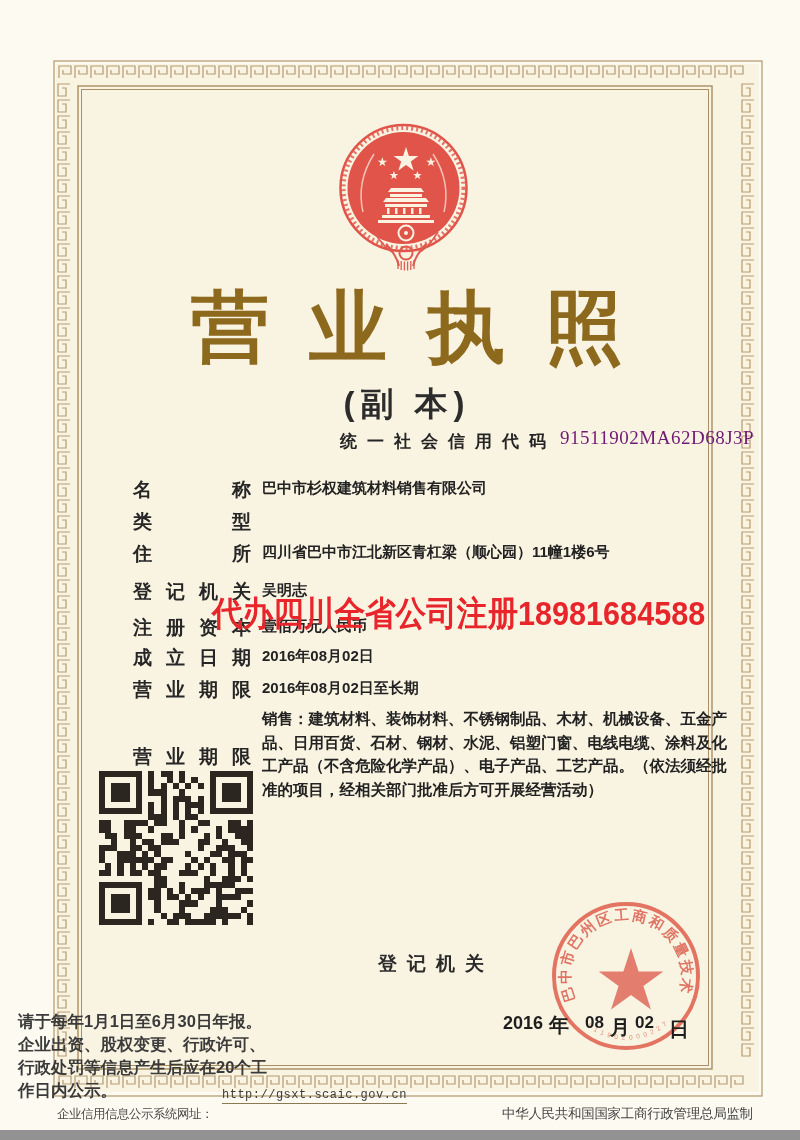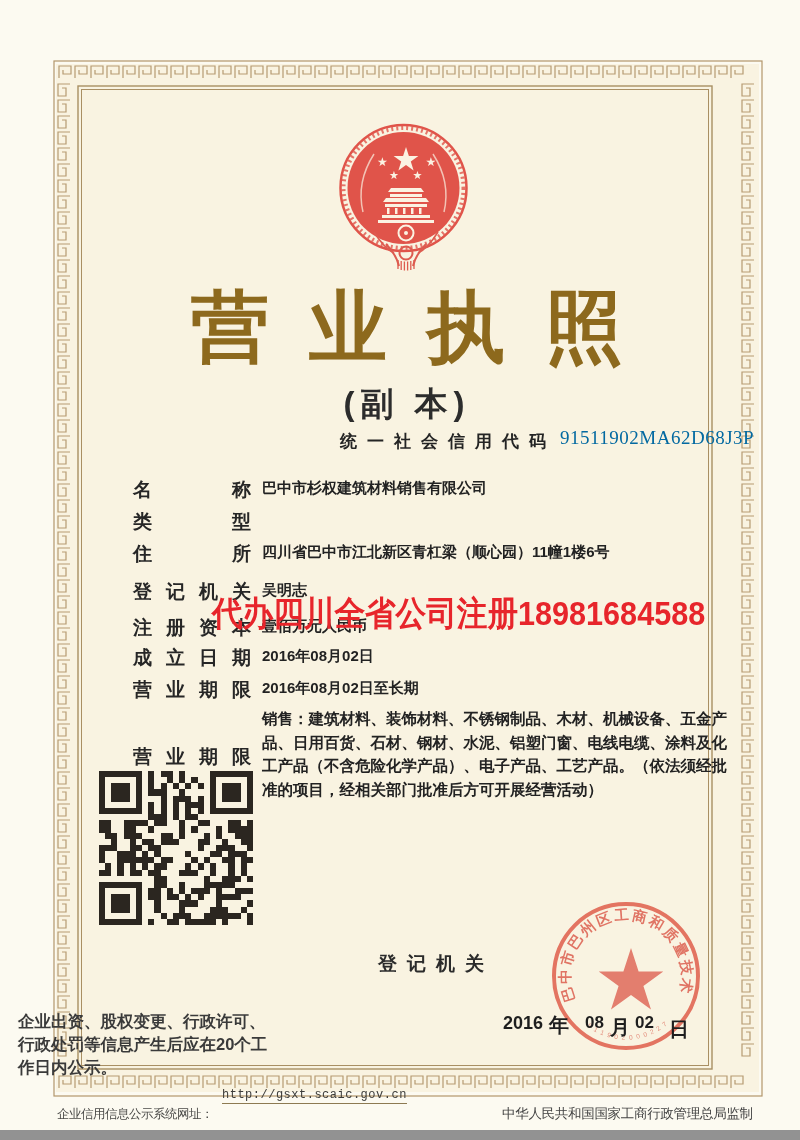--- a/index.html
+++ b/index.html
@@ -9,21 +9,21 @@
   #paper-margin{left:0;top:0;width:800px;height:1140px;background:#fcfaf1;}
   #paper-inner{left:56px;top:64px;width:703px;height:1028px;background:#f9f3e1;}
   #border-svg{left:53px;top:60px;z-index:3;}
   #emblem-svg{left:338px;top:112px;z-index:4;}
   #cert-title{left:7px;top:276px;width:800px;text-align:center;font-size:78px;font-weight:700;
       color:#8d691d;letter-spacing:40px;text-indent:40px;z-index:4;}
   #cert-subtitle{left:0;top:382px;width:814px;text-align:center;font-size:33px;font-weight:700;
       color:#2c2c2c;letter-spacing:6px;z-index:4;}
   #credit-label{left:340px;top:430px;font-size:17px;font-weight:700;color:#242424;letter-spacing:10px;z-index:4;}
   #credit-code{left:560px;top:427px;font-size:19px;font-family:"Liberation Serif","DejaVu Serif",serif;
-      color:#0369a1;letter-spacing:0.5px;z-index:4;}
+      color:#701a75;letter-spacing:0.5px;z-index:4;}
   #fields-layer{left:0;top:0;width:800px;height:1140px;z-index:5;}
   .frow{position:absolute;left:133px;display:flex;align-items:center;}
   .flabel{width:118px;font-size:19px;font-weight:700;color:#262626;text-align:justify;
       text-align-last:justify;line-height:22px;flex:0 0 118px;}
   .fvalue{margin-left:11px;width:452px;font-size:15px;font-weight:600;color:#222;
       line-height:23.5px;margin-top:-5px;}
   .fvalue.wide{width:472px;font-size:15.5px;}
   #watermark{left:212px;top:591px;font-size:34px;font-weight:700;color:#e7252b;white-space:nowrap;
       transform:scaleX(0.90);transform-origin:left top;z-index:9;}
   #qr-box{left:99px;top:771px;width:154px;height:154px;z-index:6;}
@@ -485,20 +485,21 @@
 </svg>
 
 <div class="abs dt" id="date-year">2016</div>
 <div class="abs dt" id="date-year-unit">年</div>
 <div class="abs dt" id="date-month">08</div>
 <div class="abs dt" id="date-month-unit">月</div>
 <div class="abs dt" id="date-day">02</div>
 <div class="abs dt" id="date-day-unit">日</div>
 
 <div class="abs" id="notice-block">
+  <div class="notice-line">请于每年1月1日至6月30日年报。</div>
   <div class="notice-line">企业出资、股权变更、行政许可、</div>
   <div class="notice-line">行政处罚等信息产生后应在20个工</div>
   <div class="notice-line">作日内公示。</div>
 </div>
 
 <div class="abs" id="site-label">企业信用信息公示系统网址：</div>
 <div class="abs" id="site-url">http://gsxt.scaic.gov.cn</div>
 <div class="abs" id="producer">中华人民共和国国家工商行政管理总局监制</div>
 
 <div class="abs" id="scan-strip"></div>

